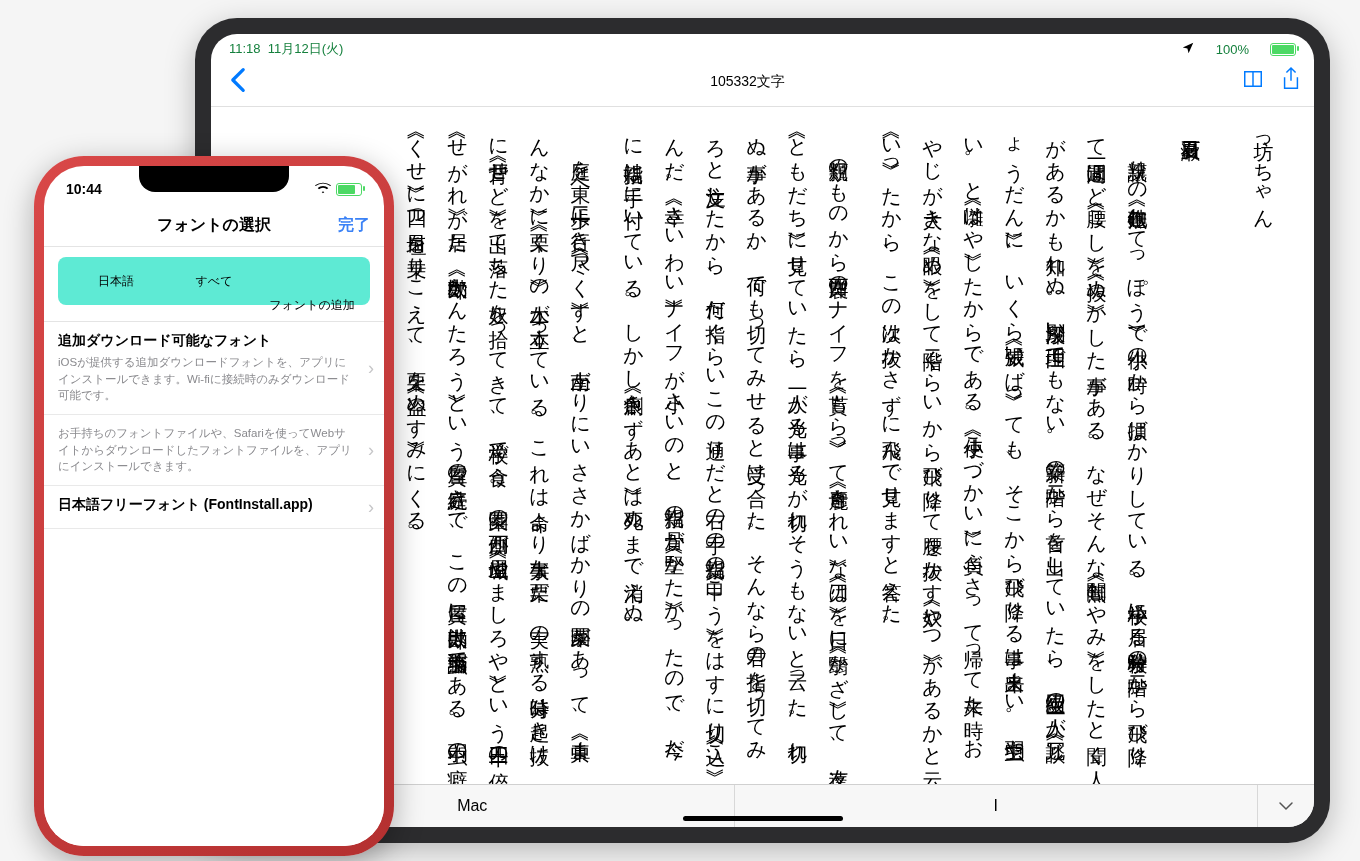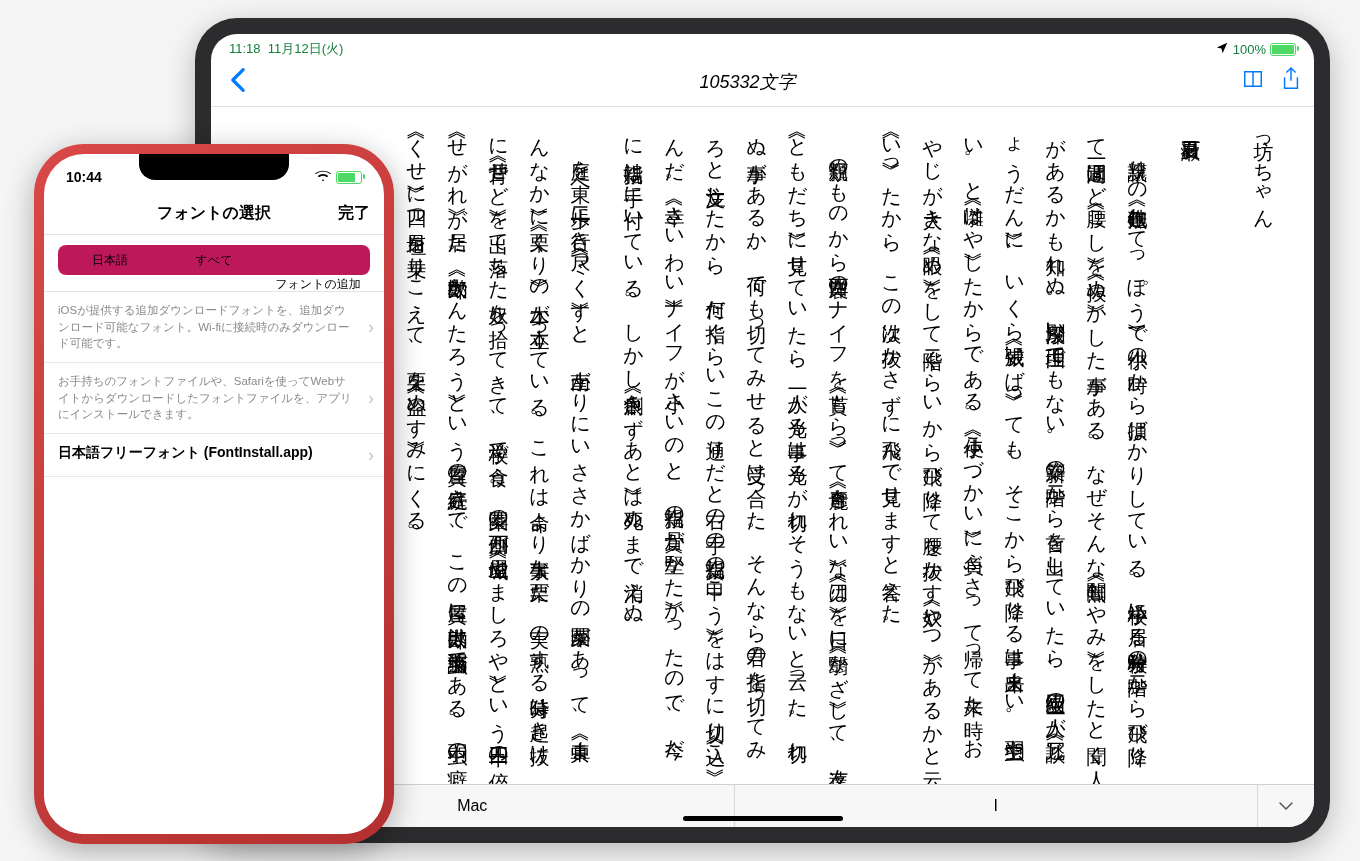--- a/index.html
+++ b/index.html
@@ -38,21 +38,21 @@
   }
   .ipad-status {
     display: flex;
     justify-content: space-between;
     align-items: center;
     font-size: 13px;
     padding: 4px 18px 0;
     color: #15803d;
     height: 22px;
   }
-  .ipad-status .right { display:flex; align-items:center; gap:4px; }
+  .ipad-status .right { display:flex; align-items:center; gap:21px; }
   .battery {
     width: 24px; height: 11px;
     border: 1px solid #4cd964;
     border-radius: 3px;
     position: relative;
   }
   .battery::after {
     content:""; width:2px; height:5px; background:#4cd964;
     position:absolute; right:-4px; top:2px; border-radius:1px;
   }
@@ -62,21 +62,21 @@
   .ipad-nav {
     display:flex;
     align-items:center;
     justify-content:space-between;
     padding: 6px 12px 8px;
     border-bottom: 1px solid #e0e0e0;
   }
   .ipad-nav .back {
     color:#007aff; font-size:28px; font-weight:500; padding:0 6px; line-height:1;
   }
-  .ipad-nav .title { font-size:18px; font-weight:400;font-style:italic; }
+  .ipad-nav .title { font-size:14px; font-weight:400; }
   .ipad-nav .actions { display:flex; gap:16px; color:#007aff; font-size:22px; }
   .ipad-nav .actions svg { width:22px; height:26px; }
 
   .ipad-body {
     flex:1;
     writing-mode: vertical-rl;
     text-orientation: mixed;
     font-size: 20px;
     line-height: 2.05;
     padding: 18px 22px 18px 30px;
@@ -101,21 +101,21 @@
   }
   .ipad-autocorrect .slot:last-child{border-right:none; flex:0 0 56px;}
   .ipad-home {
     position:absolute; bottom:6px; left:50%; transform:translateX(-50%);
     width:160px; height:5px; background:#000; border-radius:3px;
   }
 
   
   .iphone {
     position: absolute;
-    top: 144px;
+    top: 156px;
     left: 34px;
     width: 360px;
     height: 700px;
     background: linear-gradient(135deg,#d94848,#b43030);
     border-radius: 50px;
     padding: 10px;
     box-sizing: border-box;
     box-shadow: 0 8px 30px rgba(0,0,0,.30);
     z-index: 5;
   }
@@ -138,28 +138,28 @@
     padding:8px 22px 0; height:30px; font-size:14px; font-weight:600;
   }
   .iphone-status .r{display:flex; gap:5px; align-items:center;}
   .wifi{width:16px;height:12px;}
 
   .iphone-nav{
     display:flex; align-items:center; justify-content:center;
     position:relative; height:42px; border-bottom:1px solid #e4e4e4;
   }
   .iphone-nav .t{font-size:16px; font-weight:600;}
-  .iphone-nav .done{position:absolute; right:14px; color:#000000; font-size:16px; font-weight:600;}
+  .iphone-nav .done{position:absolute; right:14px; color:#3b82f6; font-size:16px; font-weight:600;}
 
   .seg{
     margin:10px 14px 16px;
     display:flex;
-    background:#be185d;
+    background:#5eead4;
     border-radius:8px;
-    padding:0;
+    padding:9px;
     height:30px;
   }
   .seg .opt{
     flex:1; display:flex; align-items:center; justify-content:center;
     font-size:12px; border-radius:6px;
   }
   .seg .opt.active{ background:#fff; box-shadow:0 1px 3px rgba(0,0,0,.15); font-weight:500;margin-top:39px;}
 
   .iphone-list{
     flex:1; background:#fff;
@@ -267,21 +267,22 @@
     </div>
 
     <div class="seg">
       <div class="opt">日本語</div>
       <div class="opt">すべて</div>
       <div class="opt active">フォントの追加</div>
     </div>
 
     <div class="iphone-list">
       <div class="row">
-        <div class="rd">iOSが提供する追加ダウンロードフォントを、追加ダウンロード可能なフォント。Wi-fiに接続時のみダウンロード可能です。</div>
+        <div class="rt">追加ダウンロード可能なフォント</div>
+        <div class="rd">iOSが提供する追加ダウンロードフォントを、アプリにインストールできます。Wi-fiに接続時のみダウンロード可能です。</div>
         <span class="chev">›</span>
       </div>
       <div class="row">
         <div class="rd">お手持ちのフォントファイルや、Safariを使ってWebサイトからダウンロードしたフォントファイルを、アプリにインストールできます。</div>
         <span class="chev">›</span>
       </div>
       <div class="row">
         <div class="rt">日本語フリーフォント (FontInstall.app)</div>
         <span class="chev">›</span>
       </div>

